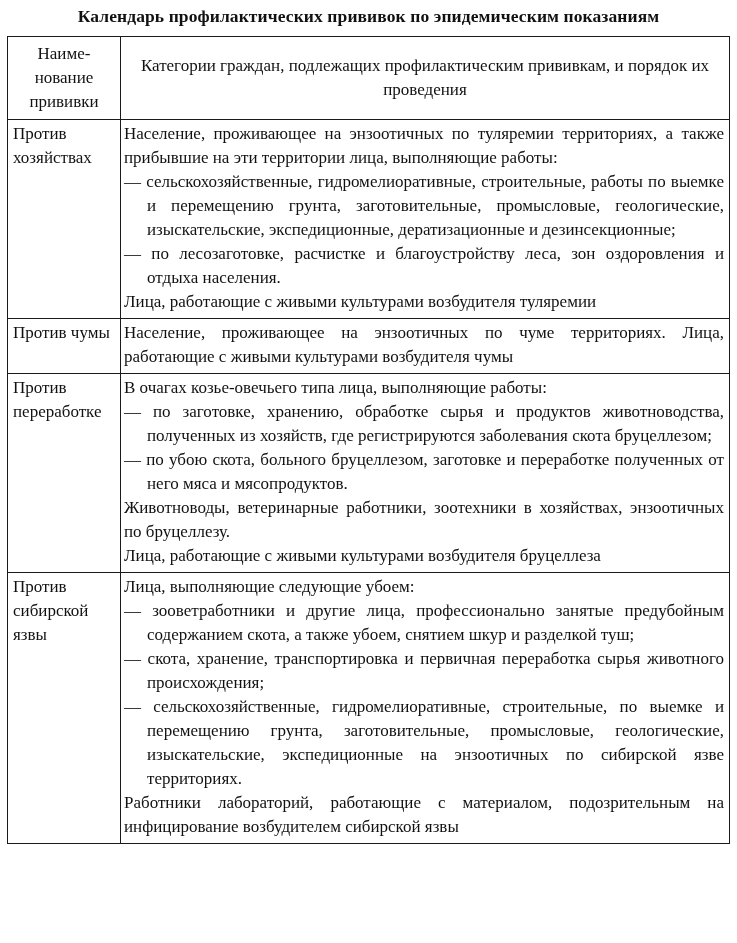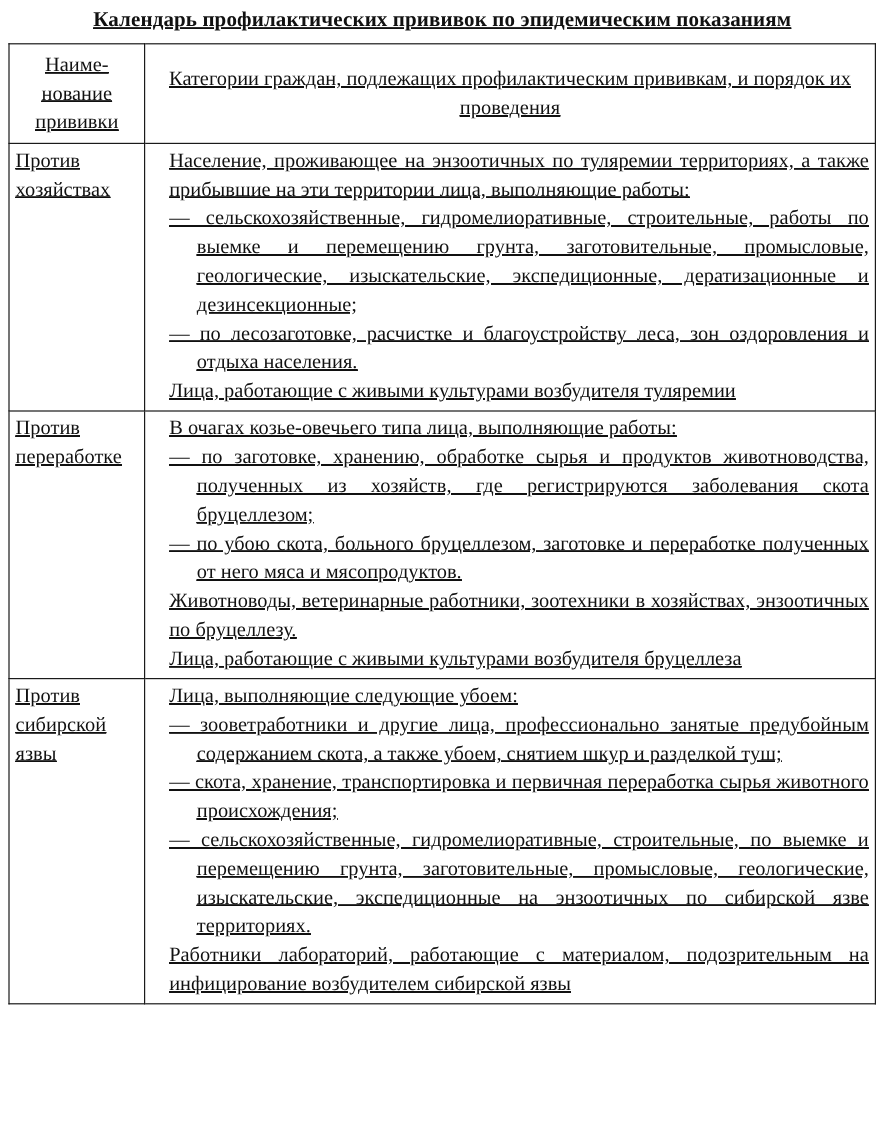--- a/index.html
+++ b/index.html
@@ -1,15 +1,15 @@
 <!DOCTYPE html>
 <html lang="ru"><head>
 <meta charset="utf-8">
 <style>
-  * { margin: 0; padding: 0; box-sizing: border-box; text-decoration: underline; }
+  * { margin: 0; padding: 0; box-sizing: border-box; }
   html, body { background: #ffffff; }
   body {
     width: 737px;
     min-height: 943px;
     font-family: "Liberation Serif", "DejaVu Serif", serif;
     color: #111111;
   }
   .page {
     width: 737px;
     min-height: 943px;
@@ -38,21 +38,21 @@
     text-align: center;
     vertical-align: middle;
     padding: 5px 6px;
   }
   th.col-name { width: 113px; }
   .multiline { white-space: pre-line; }
   td.cell-name {
     padding: 2px 3px 3px 5px;
   }
   td.cell-desc {
-    padding: 2px 5px 4px 20px;
+    padding: 2px 5px 4px 3px;
     hyphens: auto;
     -webkit-hyphens: auto;
   }
   .para {
     text-align: justify;
   }
   .dash-item {
     text-align: justify;
     padding-left: 23px;
     text-indent: -23px;
@@ -81,20 +81,26 @@
         <tr>
           <td class="cell-name">Против хозяйствах</td>
           <td class="cell-desc">
             <div class="para">Население, проживающее на энзоотичных по туляремии территориях, а также прибывшие на эти территории лица, выполняющие работы:</div>
             <div class="dash-item">— сельскохозяйственные, гидромелиоративные, строительные, работы по выемке и перемещению грунта, заготовительные, промысловые, геологические, изыскательские, экспедиционные, дератизационные и дезинсекционные;</div>
             <div class="dash-item">— по лесозаготовке, расчистке и благоустройству леса, зон оздоровления и отдыха населения.</div>
             <div class="para">Лица, работающие с живыми культурами возбудителя туляремии</div>
           </td>
         </tr>
         <tr>
+          <td class="cell-name">Против чумы</td>
+          <td class="cell-desc">
+            <div class="para">Население, проживающее на энзоотичных по чуме территориях. Лица, работающие с живыми культурами возбудителя чумы</div>
+          </td>
+        </tr>
+        <tr>
           <td class="cell-name">Против переработке</td>
           <td class="cell-desc">
             <div class="para">В очагах козье-овечьего типа лица, выполняющие работы:</div>
             <div class="dash-item">— по заготовке, хранению, обработке сырья и продуктов животноводства, полученных из хозяйств, где регистрируются заболевания скота бруцеллезом;</div>
             <div class="dash-item">— по убою скота, больного бруцеллезом, заготовке и переработке полученных от него мяса и мясопродуктов.</div>
             <div class="para">Животноводы, ветеринарные работники, зоотехники в хозяйствах, энзоотичных по бруцеллезу.</div>
             <div class="para">Лица, работающие с живыми культурами возбудителя бруцеллеза</div>
           </td>
         </tr>
         <tr>

